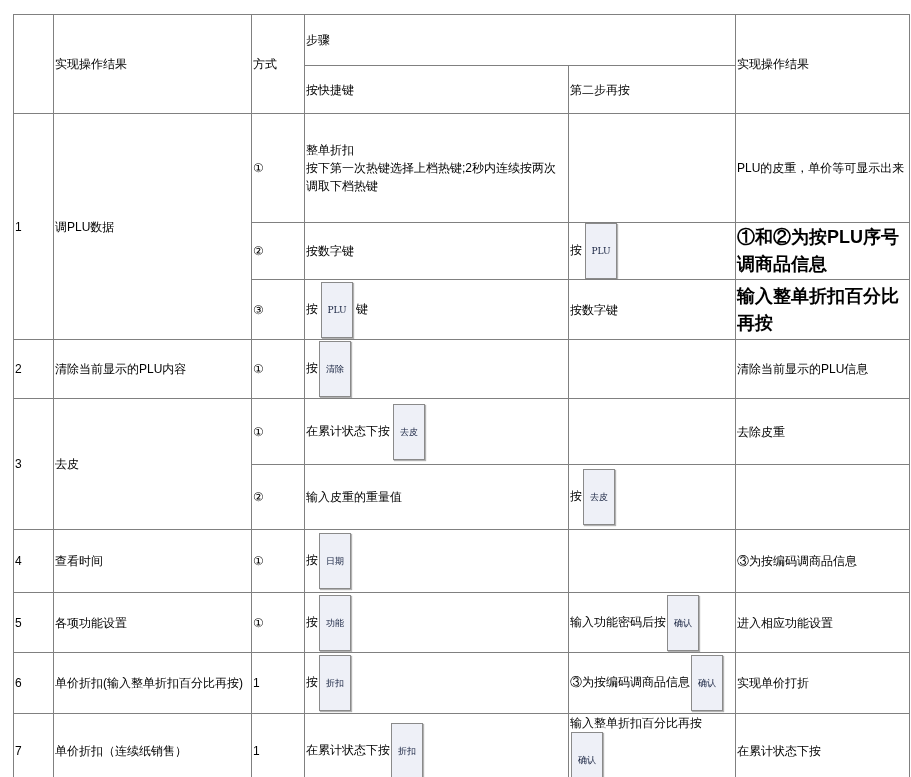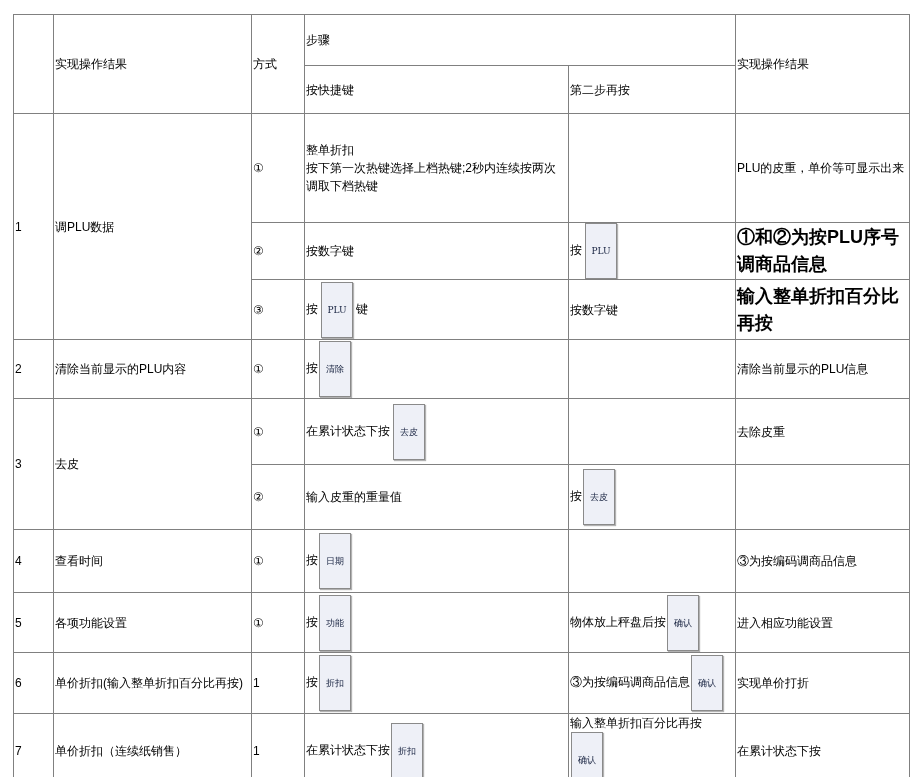--- a/index.html
+++ b/index.html
@@ -117,21 +117,21 @@
     <td class="l"><span>按</span><span class="key tight">日期</span></td>
     <td class="l"></td>
     <td class="l">③为按编码调商品信息</td>
   </tr>
 
   <tr style="height:60px">
     <td class="c">5</td>
     <td class="c">各项功能设置</td>
     <td class="c">①</td>
     <td class="l"><span>按</span><span class="key tight">功能</span></td>
-    <td class="l"><span>物体放上秤盘后按</span><span class="key tight">确认</span></td>
+    <td class="l"><span>输入功能密码后按</span><span class="key tight">确认</span></td>
     <td class="l">进入相应功能设置</td>
   </tr>
 
   <tr style="height:61px">
     <td class="c">6</td>
     <td class="c">单价折扣(输入整单折扣百分比再按)</td>
     <td class="c">1</td>
     <td class="l"><span>按</span><span class="key tight">折扣</span></td>
     <td class="l"><span>③为按编码调商品信息</span><span class="key tight">确认</span></td>
     <td class="l">实现单价打折</td>

